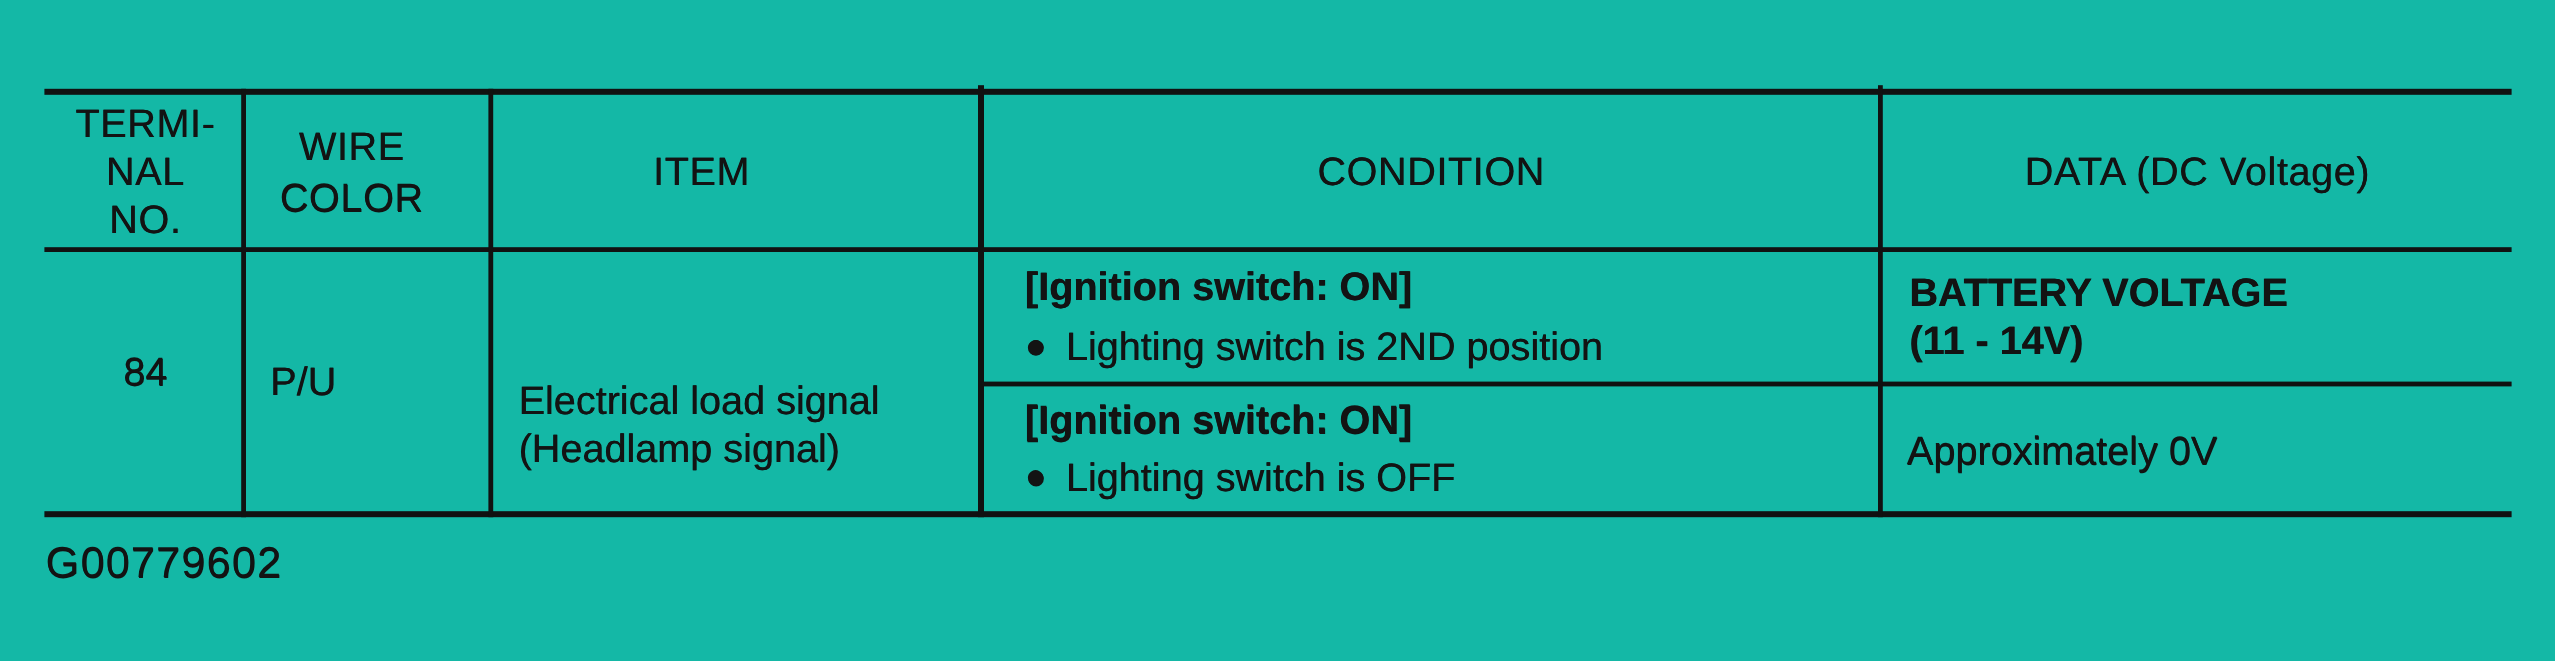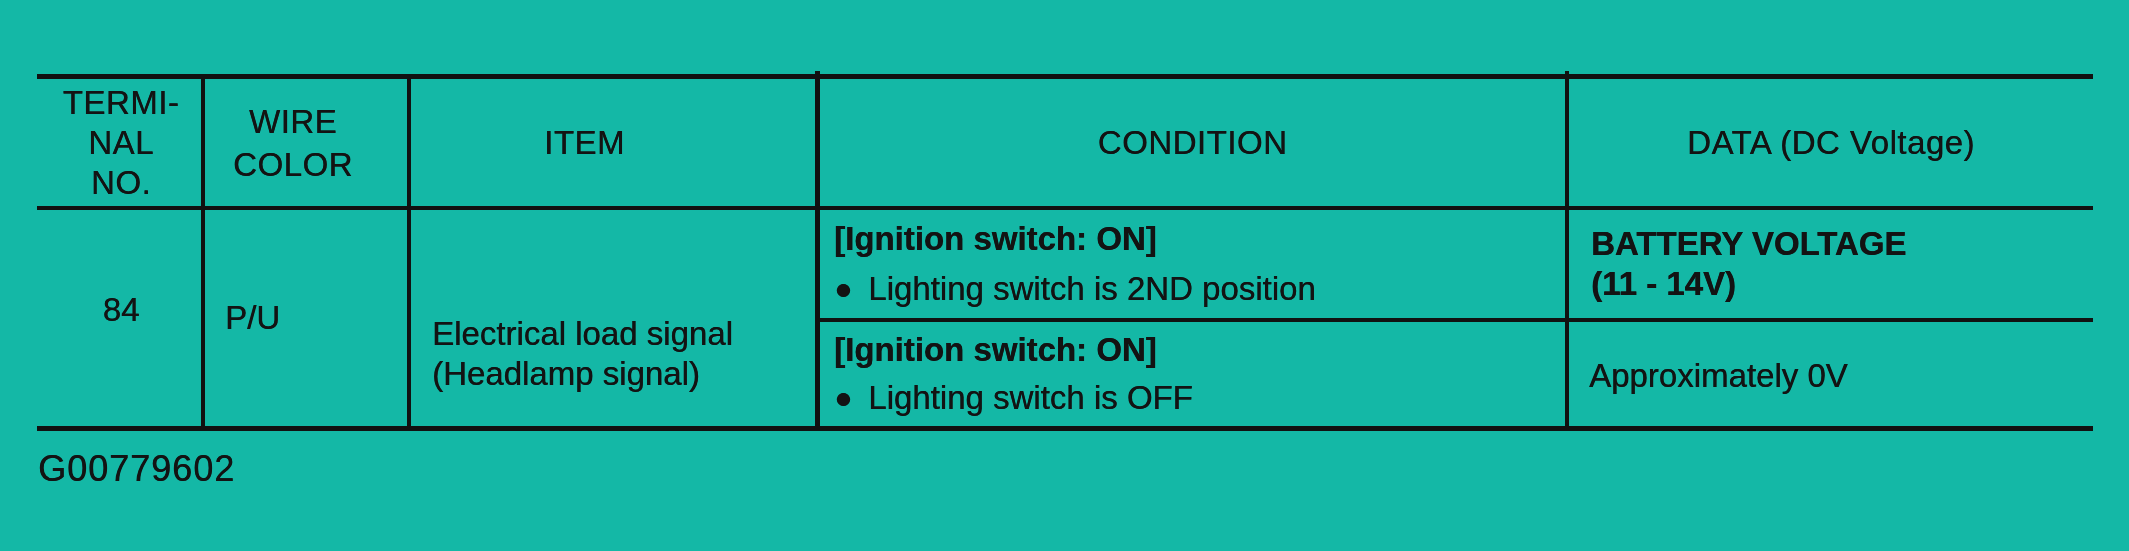--- a/index.html
+++ b/index.html
@@ -59,21 +59,21 @@
 
   
   .td-terminal { left: 41px;  top: 210px; width: 160px; height: 200px; }
   .td-wire     { left: 205px; top: 210px; width: 202px; height: 216px; padding-left: 20px; }
   .td-item     { left: 412px; top: 210px; width: 403px; height: 216px; padding-left: 20px; margin-top: 36px; }
 
   .td-condition {
     left: 820px; width: 745px;
     flex-direction: column;
     justify-content: space-evenly;
-    padding-left: 14px;
+    padding-left: 34px;
   }
   .td-cond-1 { top: 210px; height: 108px; }
   .td-cond-2 { top: 322px; height: 104px; }
 
   .td-data {
     left: 1569px; width: 524px;
     padding-left: 22px;
   }
   .td-data-1 { top: 210px; height: 108px; align-items: center; font-weight: bold; }
   .td-data-2 { top: 322px; height: 107px; align-items: center; padding-left: 20px; }

